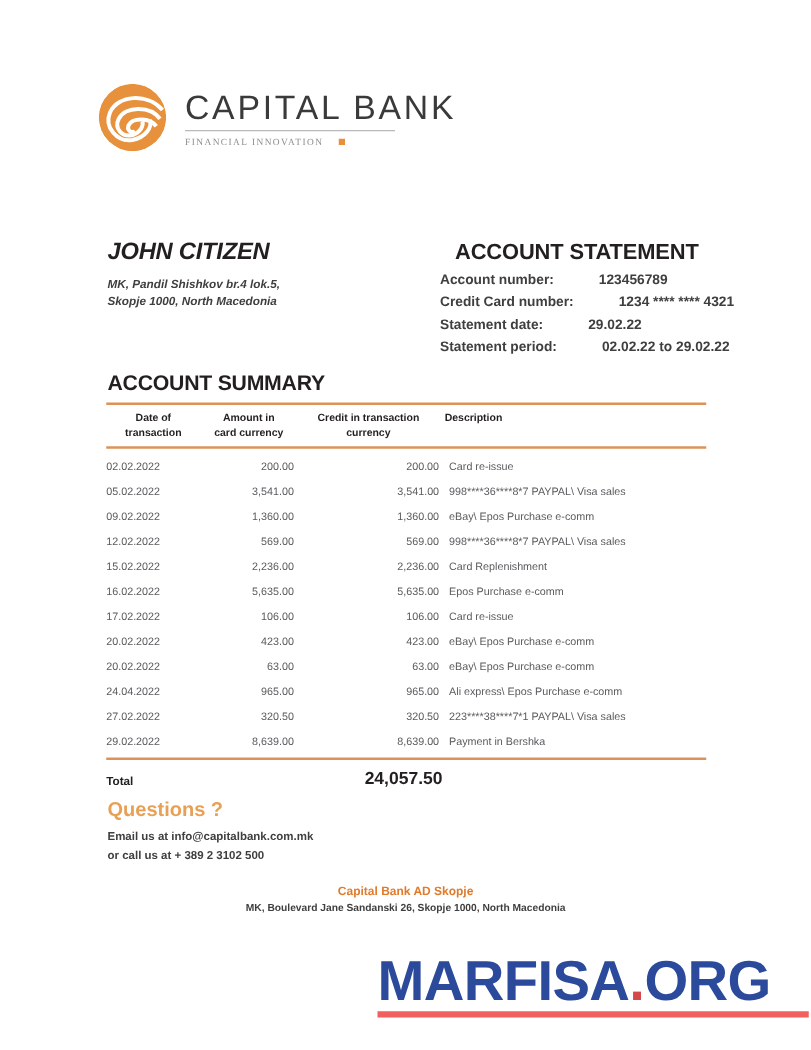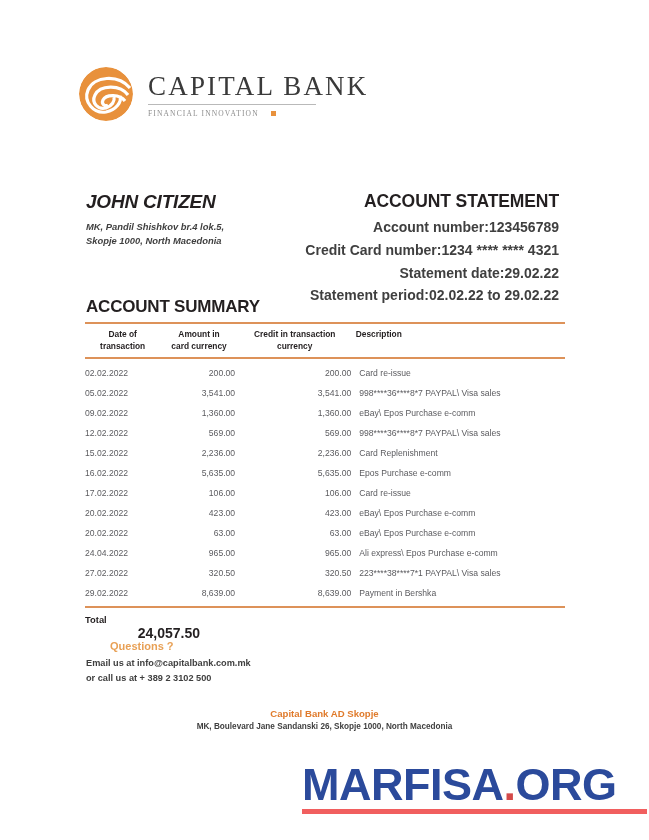--- a/index.html
+++ b/index.html
@@ -30,21 +30,21 @@
   .logo-mark {
     width: 56px;
     height: 56px;
     flex: 0 0 56px;
   }
   .logo-words {
     margin-left: 14px;
     padding-top: 2px;
   }
   .brand-name {
-    font-family: Liberation Serif, serif;
+    font-family: Liberation Sans, sans-serif;
     font-size: 27px;
     letter-spacing: 2.2px;
     color: #3a3a3a;
     line-height: 1;
     white-space: nowrap;
   }
   .brand-rule {
     margin-top: 4px;
     height: 1px;
     background: #b9b9b9;
@@ -103,25 +103,26 @@
     font-size: 17.5px;
     font-weight: bold;
     color: #231f20;
     letter-spacing: -0.1px;
     text-align: right;
     margin: 0 0 5px 0;
     line-height: 1.1;
   }
   .statement-row {
     display: flex;
-    justify-content: flex-end;
-    font-size: 14px;
+    justify-content: flex-start;
+    font-size: 11px;
     font-weight: bold;
     color: #3f3f3f;
     line-height: 1.62;
+    gap: 36px;
   }
   .statement-row .lbl { white-space: nowrap; }
   .statement-row .val { white-space: nowrap; text-align: right; }
 
   
   .summary-title {
     position: absolute;
     left: 86px;
     top: 297px;
     font-size: 17px;
@@ -175,23 +176,22 @@
     line-height: 20px;
   }
   .td.date   { width: 76px; text-align: left; }
   .td.card   { width: 78px; text-align: right; padding-right: 4px; }
   .td.trans  { width: 115px; text-align: right; }
   .td.desc   { width: 211px; text-align: left; padding-left: 8px; white-space: nowrap; }
 
   .total-rule { margin-top: 3px; }
   .trow {
     display: flex;
-    align-items: flex-start;
+    align-items: flex-end;
     padding-top: 6px;
-    flex-direction: column;
   }
   .total-label {
     width: 154px;
     font-size: 9.4px;
     font-weight: bold;
     color: #231f20;
   }
   .total-value {
     width: 115px;
     text-align: right;
@@ -200,25 +200,24 @@
     color: #231f20;
   }
 
   
   .questions {
     position: absolute;
     left: 86px;
     top: 640px;
   }
   .questions-title {
-    font-size: 11px;
+    font-size: 16px;
     font-weight: bold;
     color: #e8a055;
     margin-bottom: 4px;
-    margin-left: 24px;
   }
   .questions-line {
     font-size: 9.2px;
     font-weight: bold;
     color: #3f3f3f;
     line-height: 1.62;
   }
 
   
   .bank-footer {

